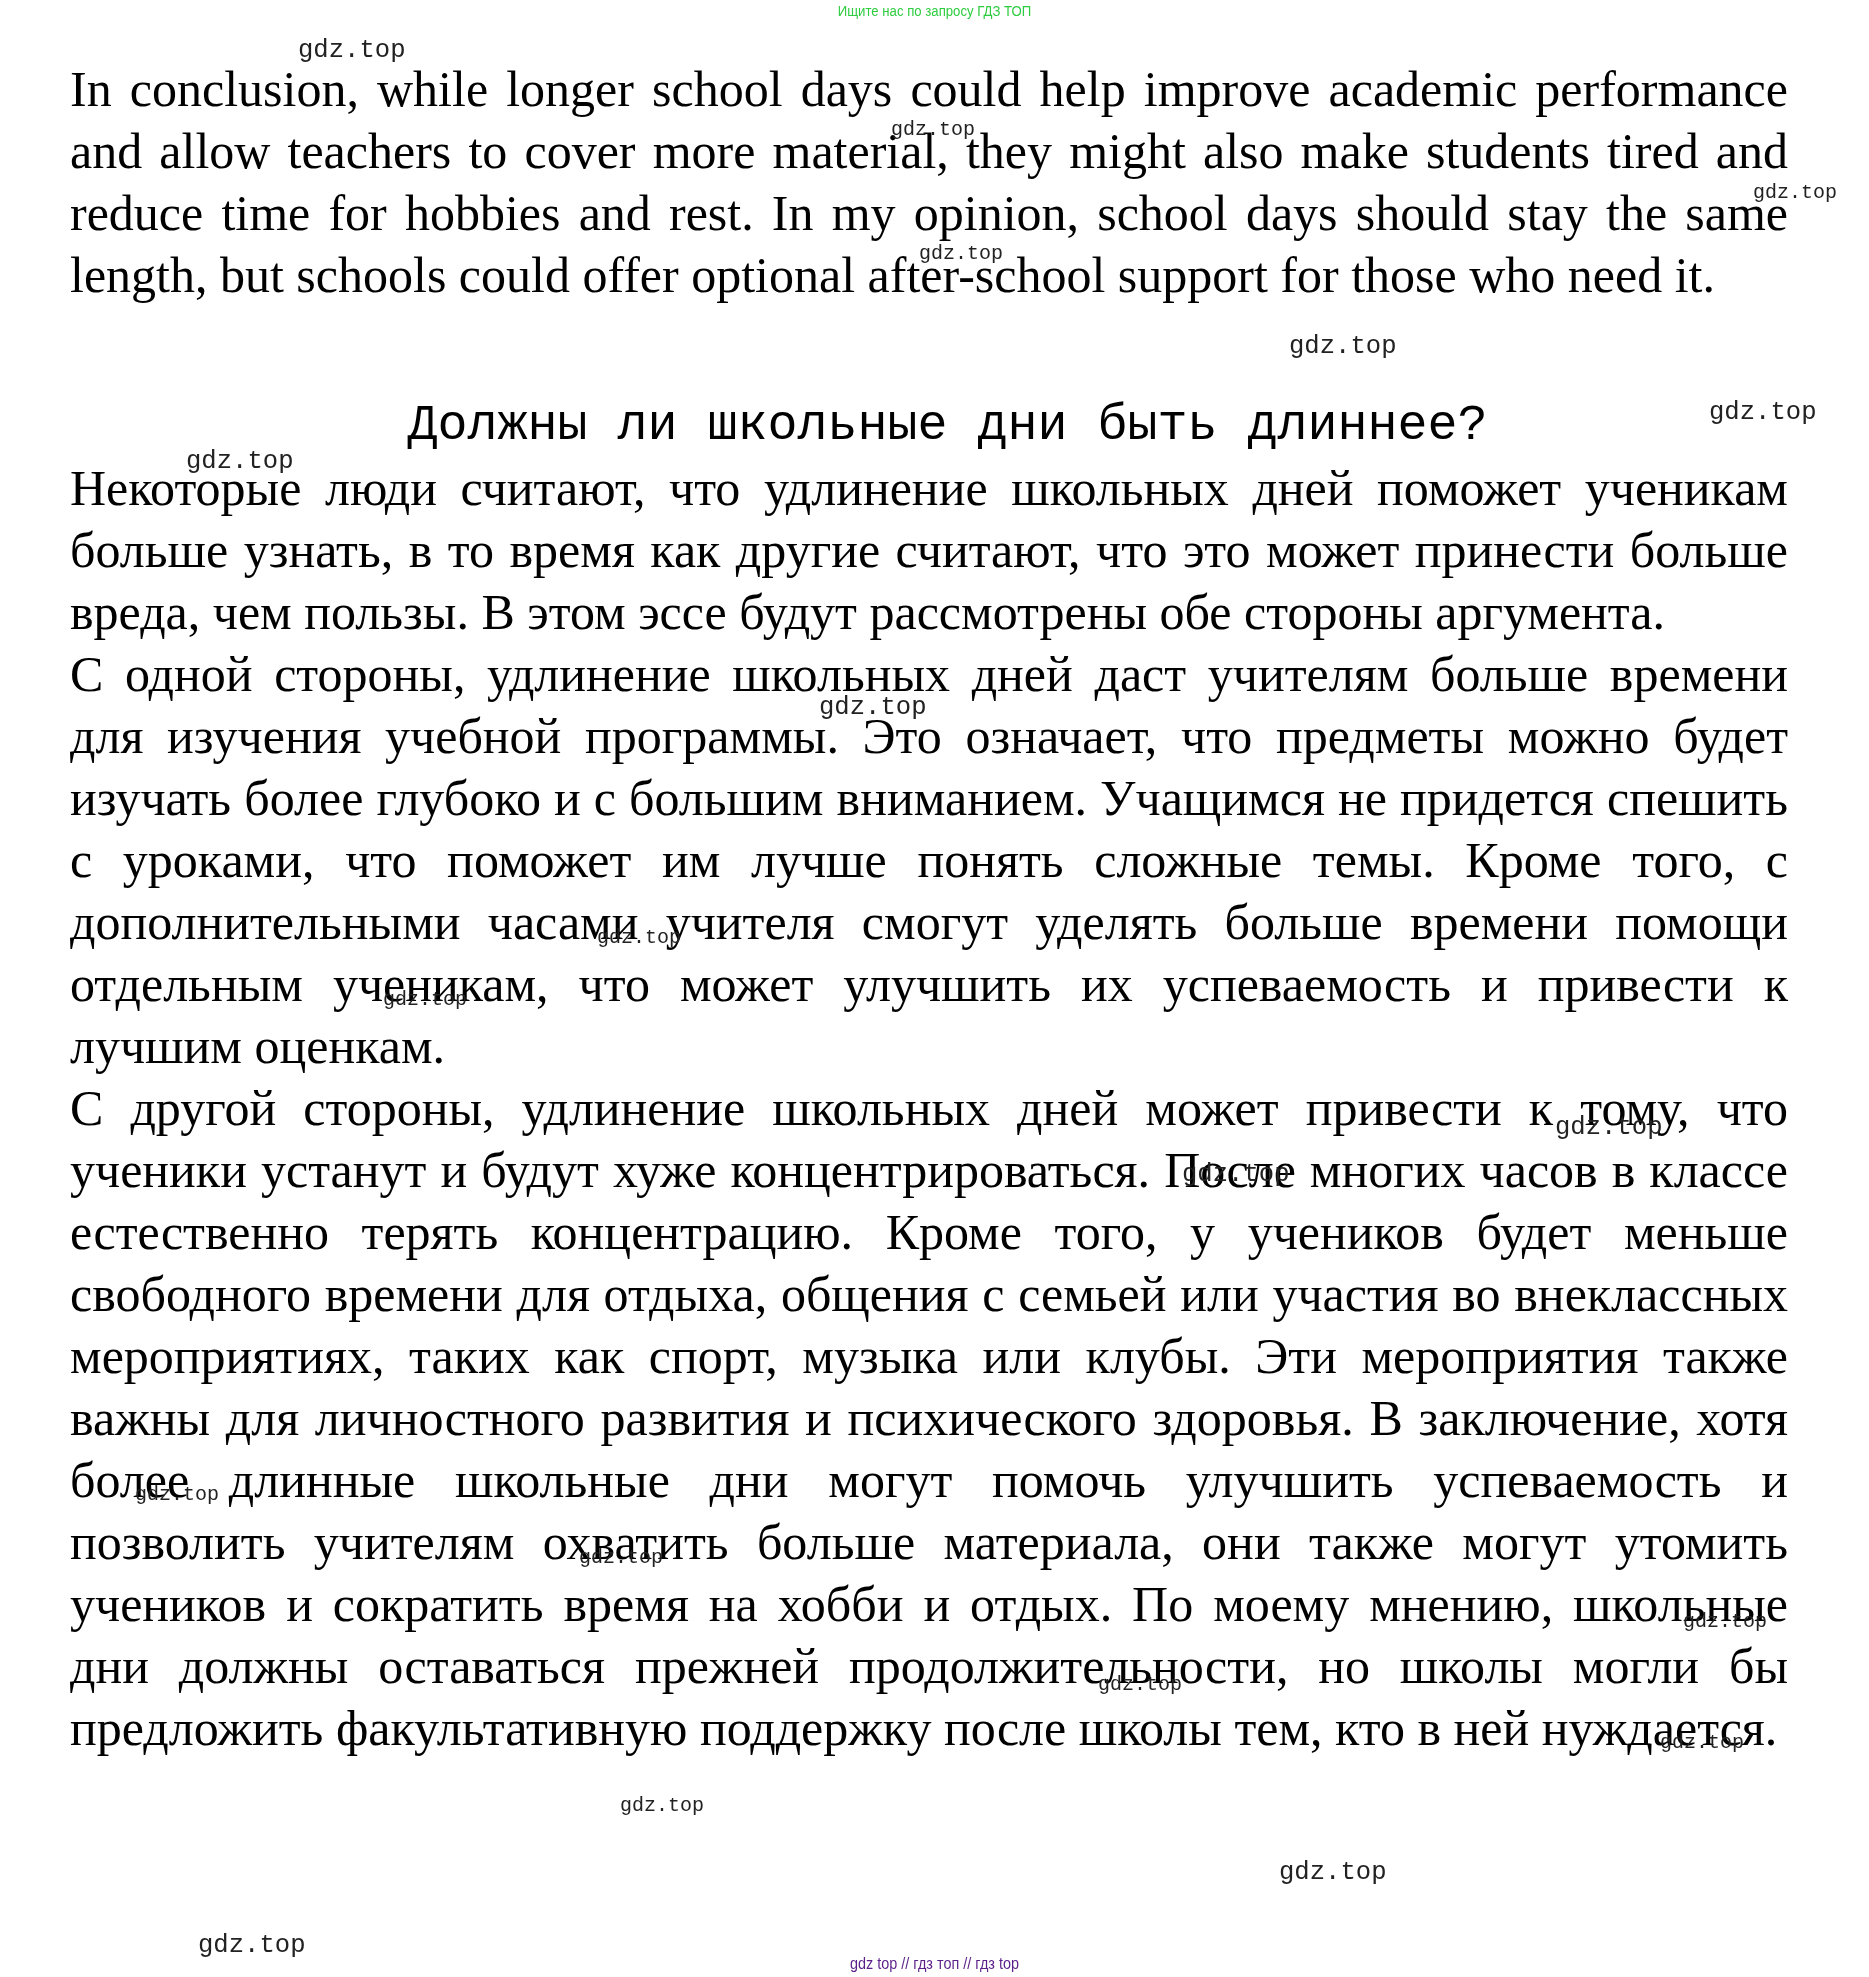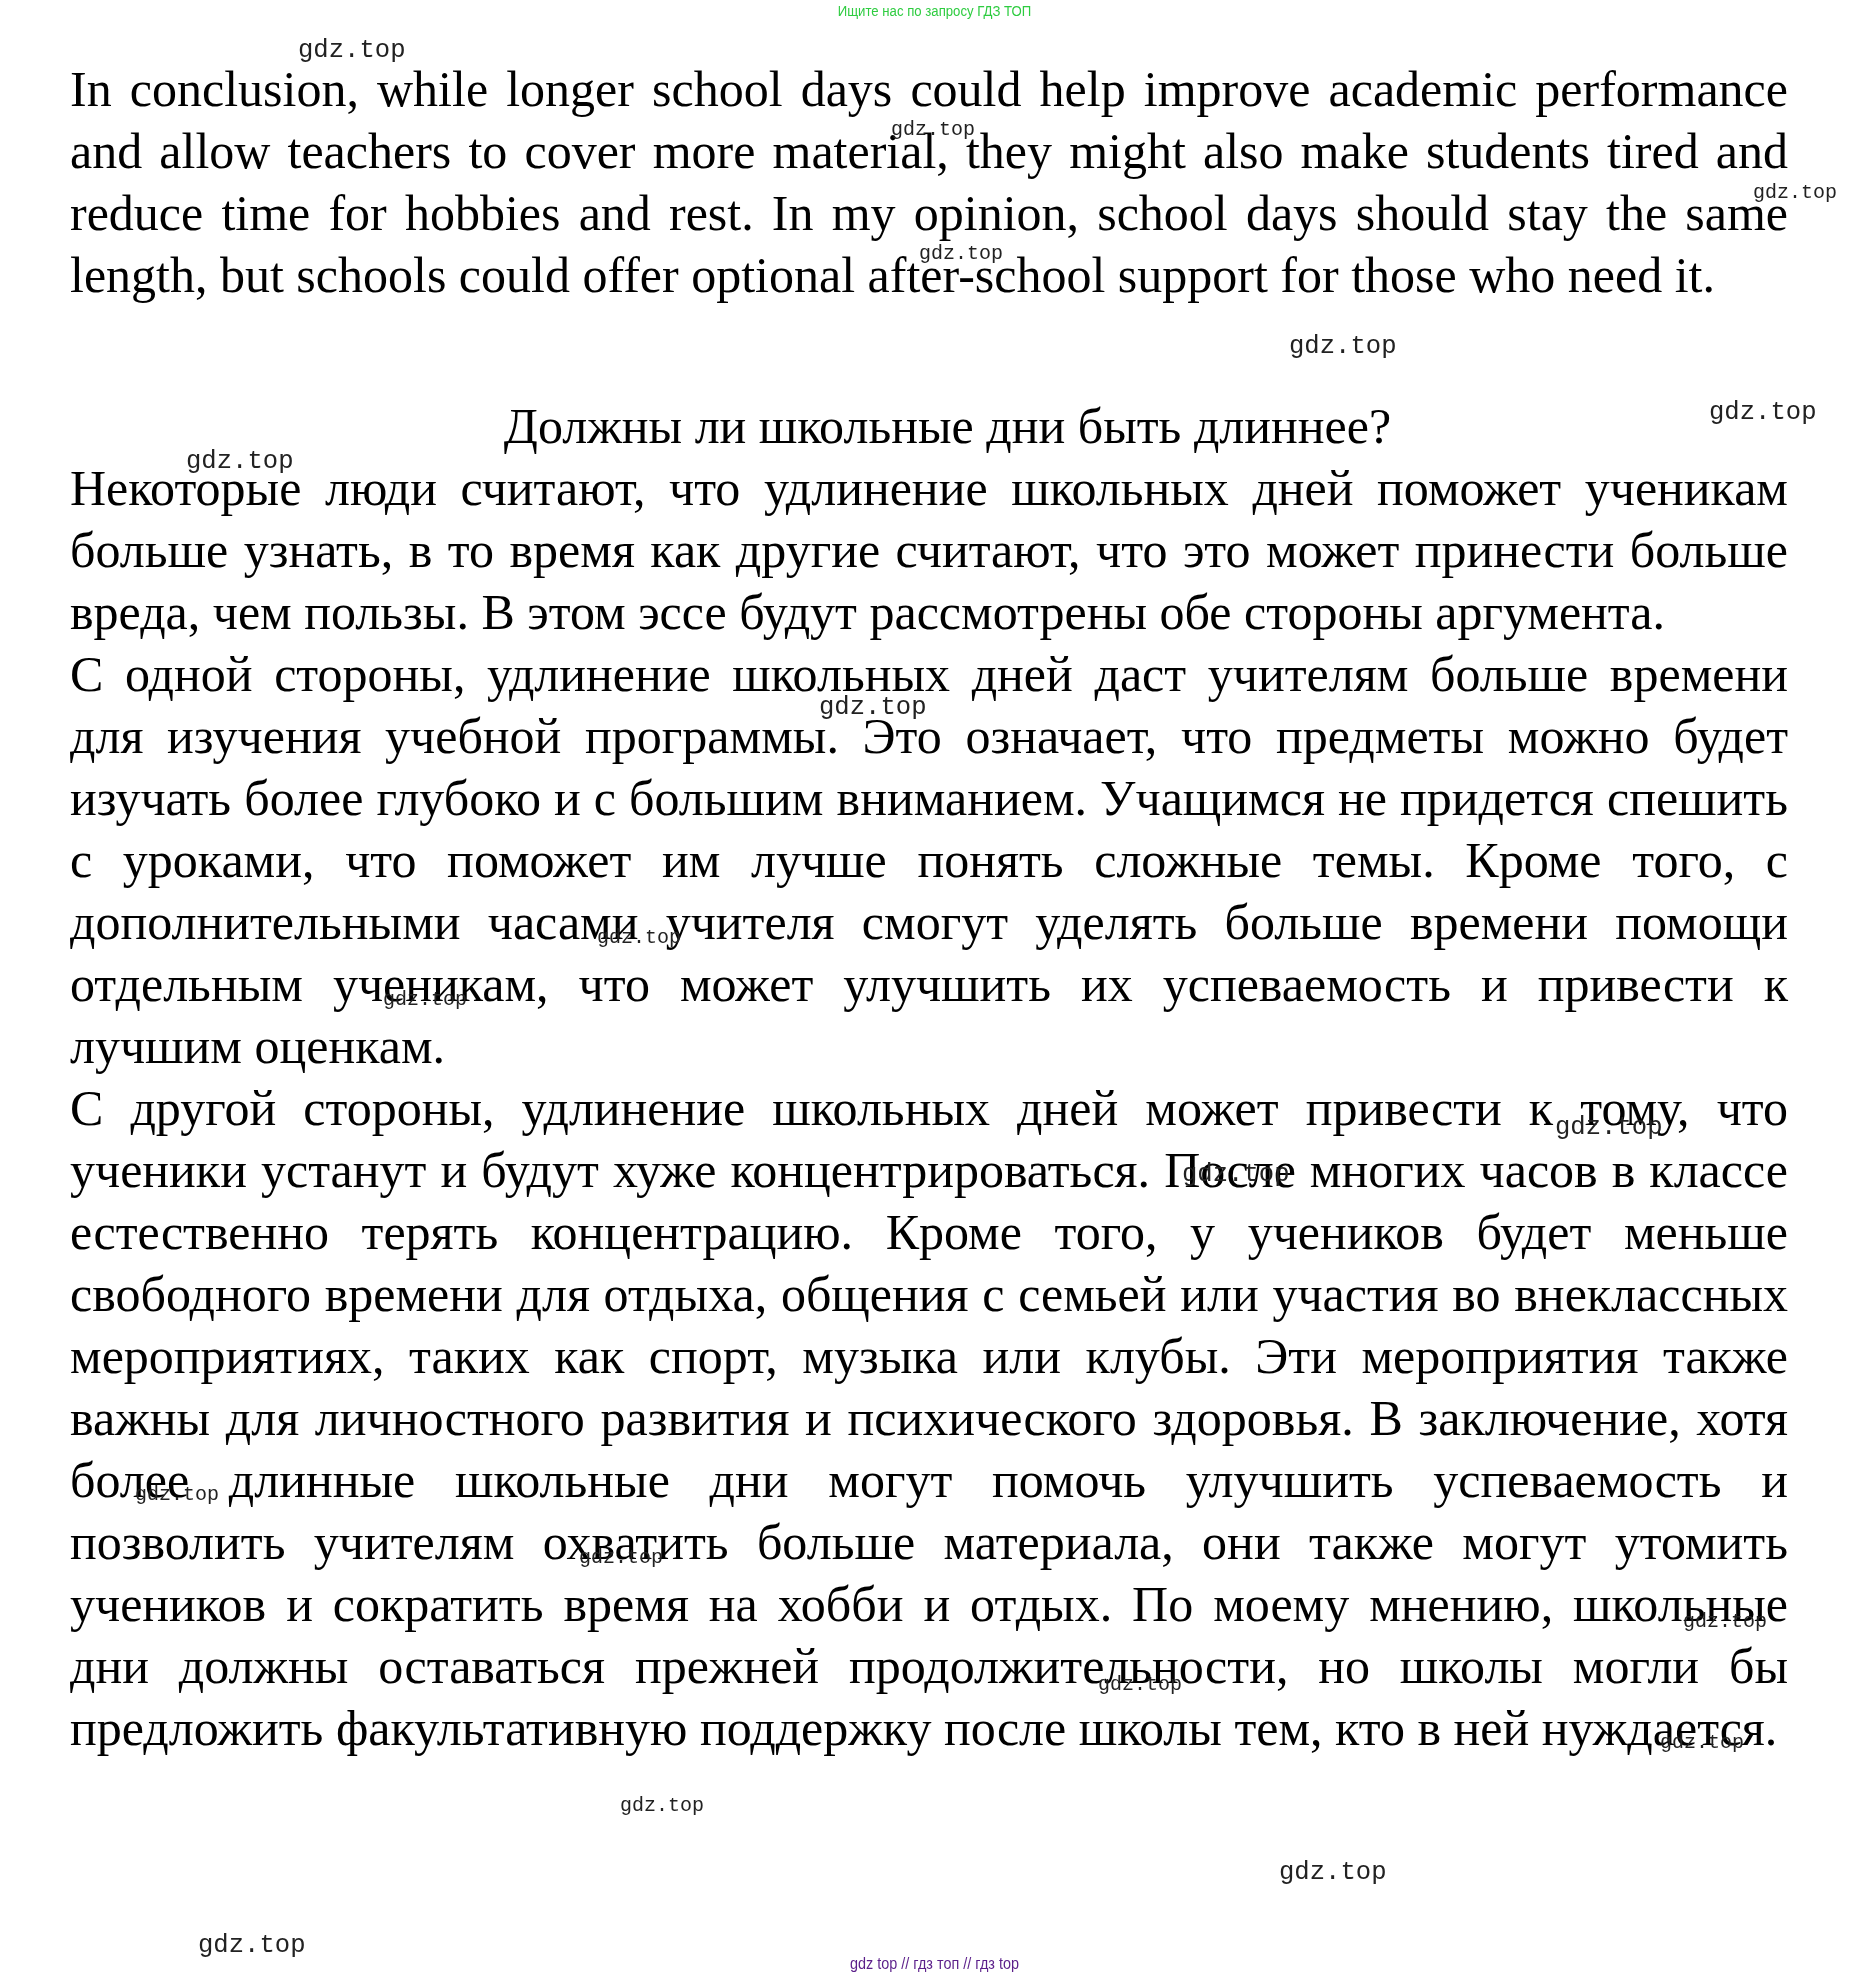--- a/index.html
+++ b/index.html
@@ -8,21 +8,21 @@
       position: absolute; left: 0; top: 0; width: 1869px; text-align: center;
       font-family: "Liberation Sans", sans-serif; font-size: 15.5px; color: #2ecc40;
       line-height: 20px; top: 0.9px; transform: scaleX(0.85);
     }
     .page {
       position: absolute; left: 70px; top: 58px; width: 1718px;
       font-family: "Liberation Serif", serif; font-size: 50px; line-height: 62px; color: #000;
     }
     .para { margin: 0; text-align: justify; text-align-last: left; }
     .gap { height: 89px; }
-    .title { text-align: center; margin: 0; padding-left: 37px; }
+    .title { text-align: center; margin: 0; padding-left: 37px; font-family: Liberation Mono, monospace; }
     .wm {
       position: absolute; font-family: Liberation Mono, monospace; font-size: 25.6px;
       color: #222; line-height: 27.4px; white-space: nowrap;
     }
     .wm.small { font-size: 20px; line-height: 22px; }
     .footer {
       position: absolute; left: 0; top: 1954px; width: 1869px; text-align: center;
       font-family: "Liberation Sans", sans-serif; font-size: 16.4px; color: #5b1f8a;
       transform: scaleX(0.88);
     }

